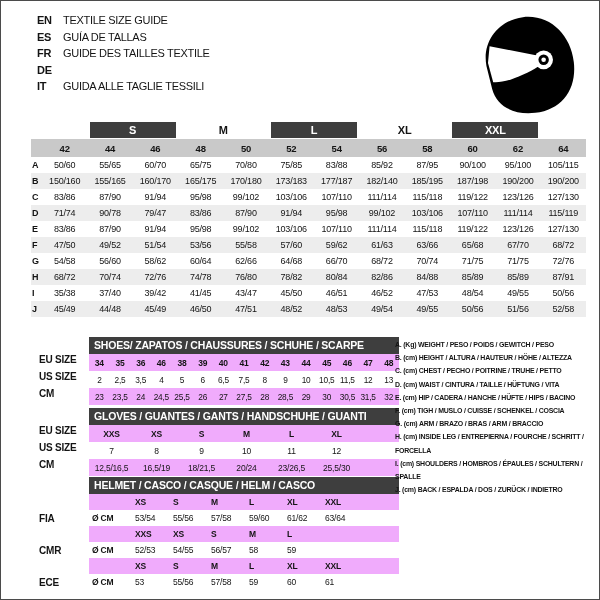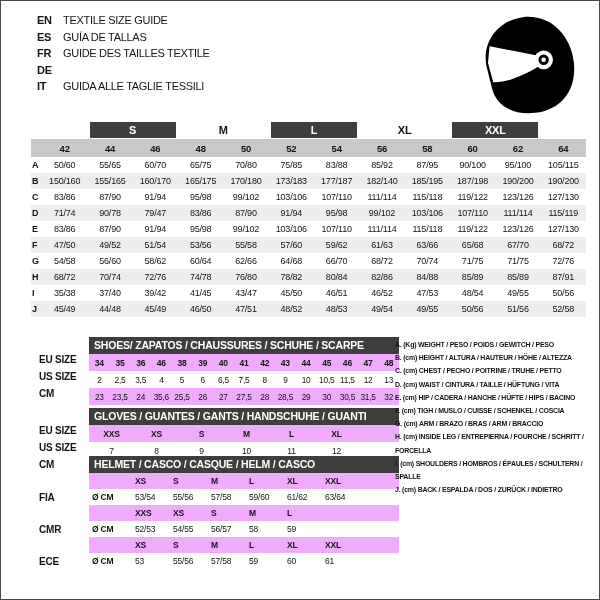--- a/index.html
+++ b/index.html
@@ -42,21 +42,21 @@
   .bold { font-weight:700; }
   .gcells { width:310px; flex:none; display:flex; align-items:center; height:100%; }
   .gcol { width:45px; flex:none; text-align:center; }
   .hcells { width:310px; flex:none; display:flex; align-items:center; height:100%; }
   .ucell { width:44px; flex:none; font-weight:700; padding-left:3px; }
   .hcol { width:38px; flex:none; text-align:left; padding-left:2px; }
   .sec .shoe-val { font-size:8.3px; }
 
   .shoes-sec { top:336px; }
   .gloves-sec { top:407px; }
-  .helmet-sec { top:455px; }
+  .helmet-sec { top:476px; }
 
   
   .legend { position:absolute; left:394px; top:337px; width:224px; font-size:8px; font-weight:700; line-height:13.2px; letter-spacing:-0.25px; transform:scaleX(0.87); transform-origin:left top; }
 </style>
 </head>
 <body>
 
 <div class="page">
 
   <div class="langs">
@@ -329,21 +329,21 @@
           <div class="scell shoe-val">12</div>
           <div class="scell shoe-val">13</div>
       </div>
     </div>
     <div class="srow">
       <div class="slabel">CM</div>
       <div class="scells gray">
         <div class="scell shoe-val">23</div>
           <div class="scell shoe-val">23,5</div>
           <div class="scell shoe-val">24</div>
-          <div class="scell shoe-val">35,6</div>
+          <div class="scell shoe-val">24,5</div>
           <div class="scell shoe-val">25,5</div>
           <div class="scell shoe-val">26</div>
           <div class="scell shoe-val">27</div>
           <div class="scell shoe-val">27,5</div>
           <div class="scell shoe-val">28</div>
           <div class="scell shoe-val">28,5</div>
           <div class="scell shoe-val">29</div>
           <div class="scell shoe-val">30</div>
           <div class="scell shoe-val">30,5</div>
           <div class="scell shoe-val">31,5</div>

